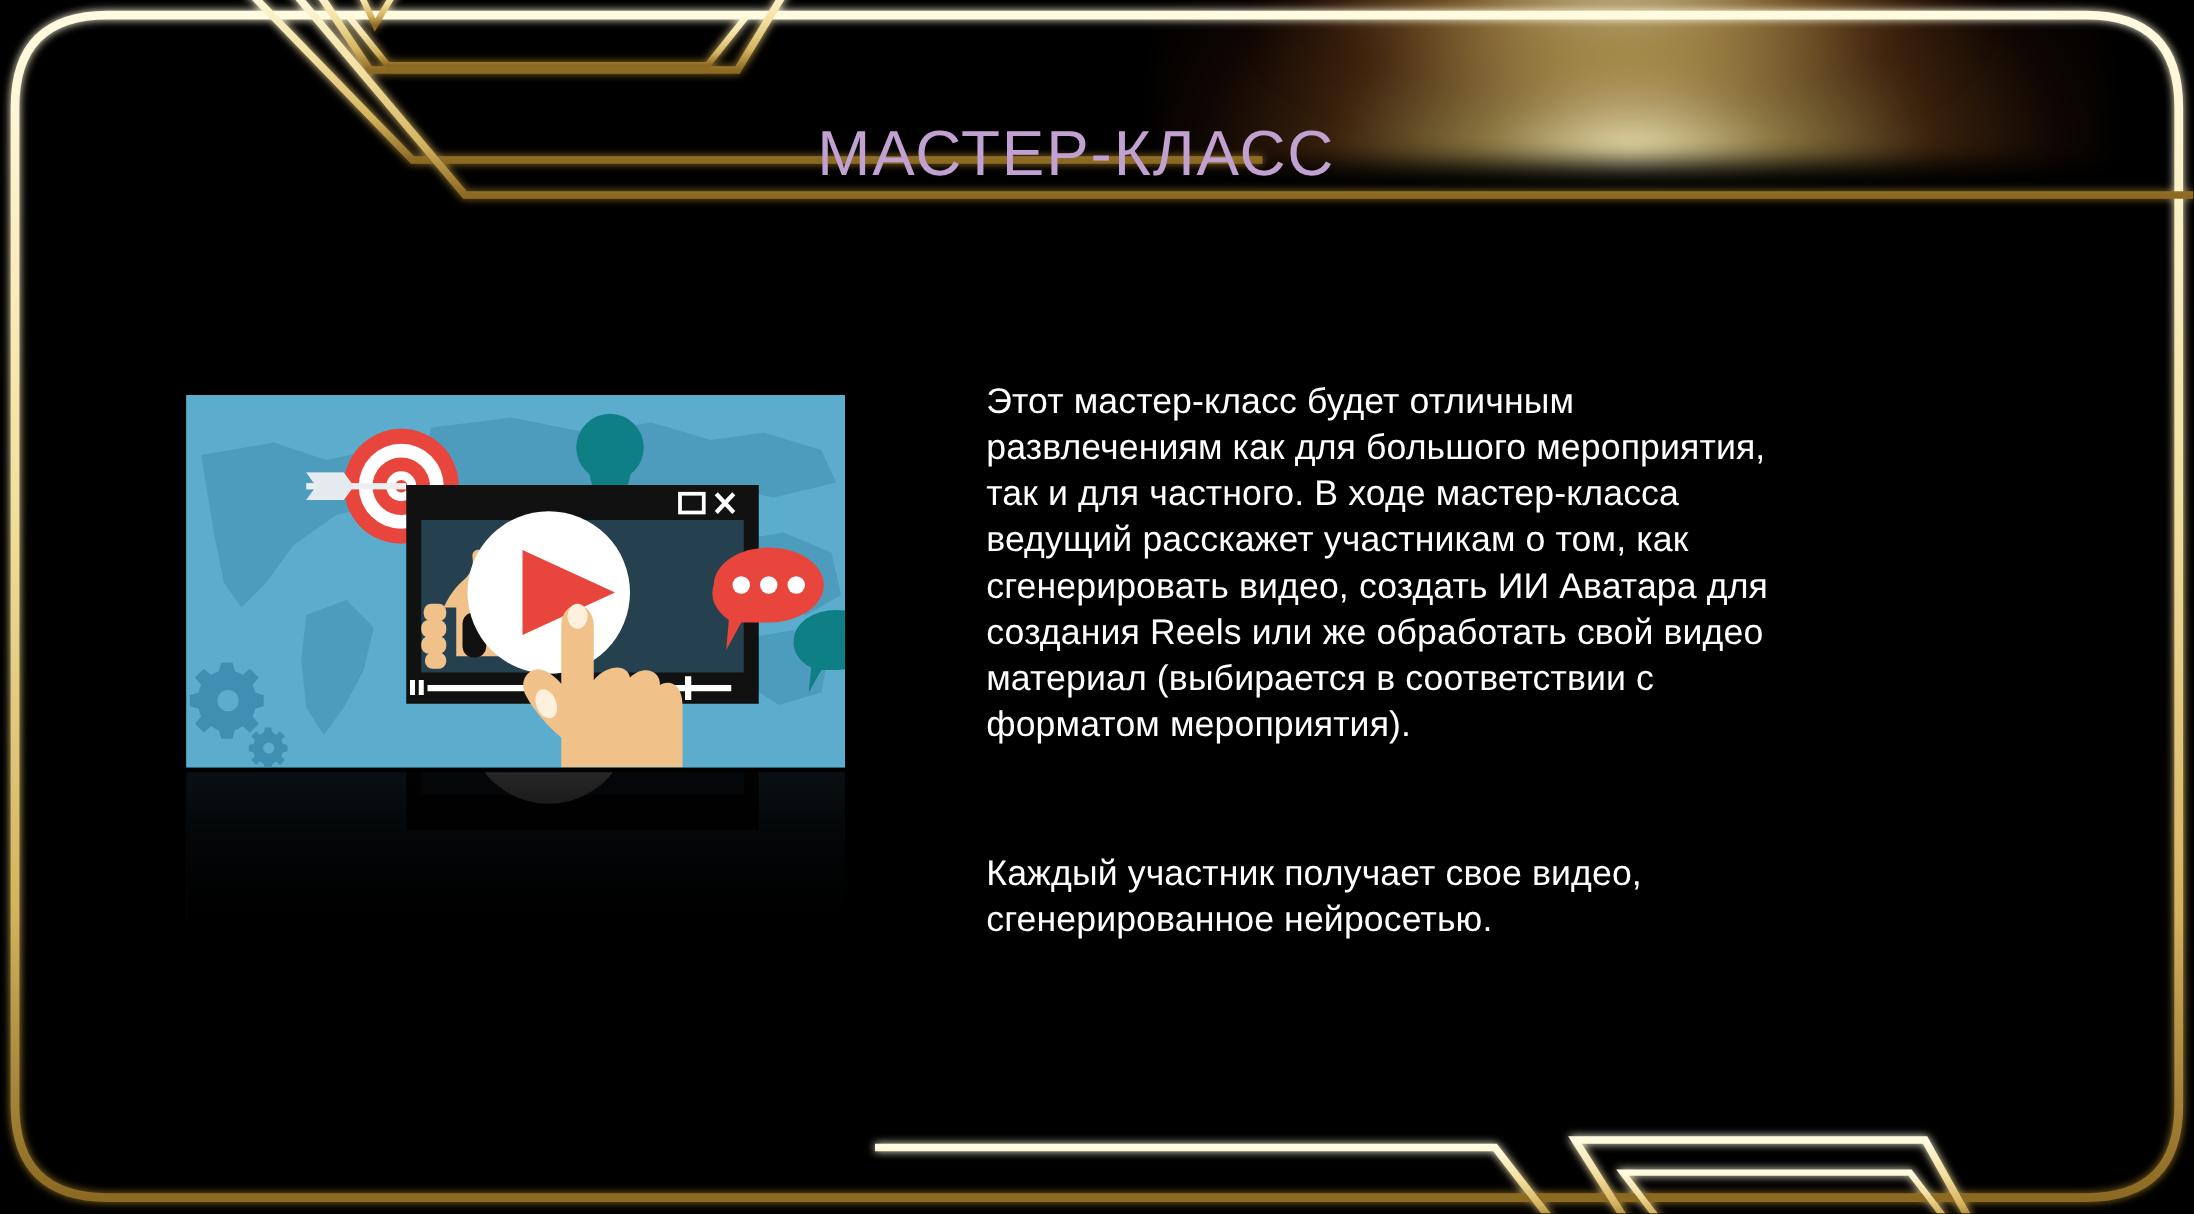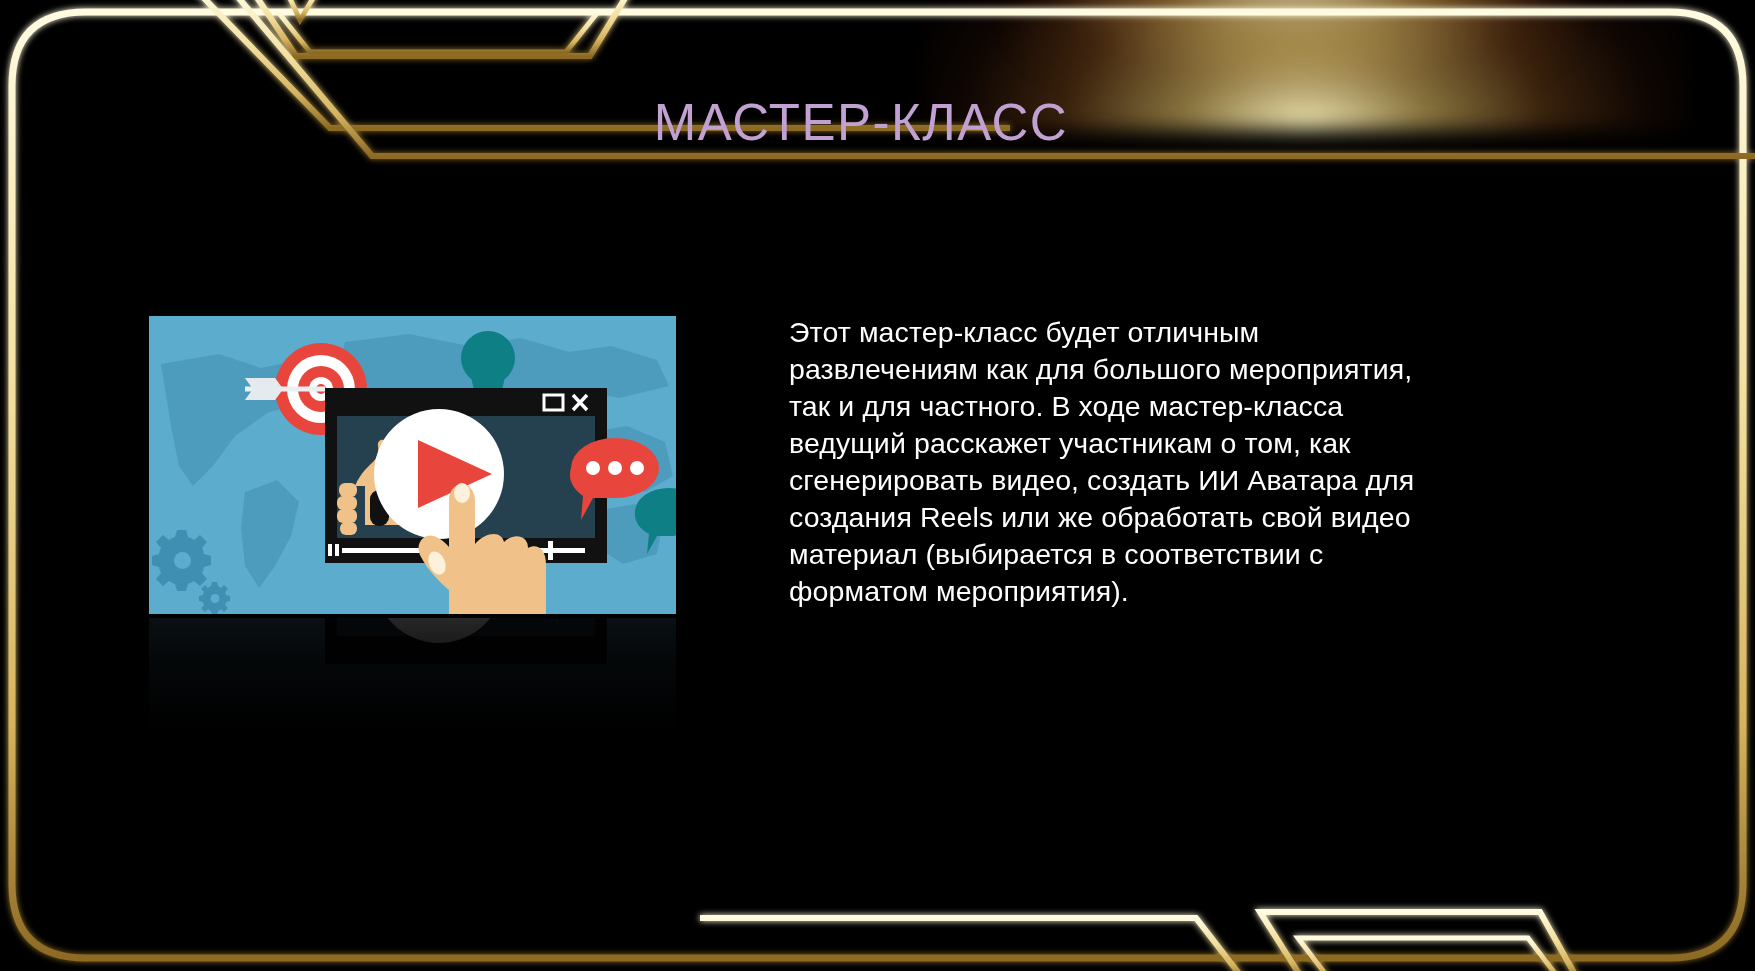--- a/index.html
+++ b/index.html
@@ -133,21 +133,21 @@
        rgba(0,0,0,0.45) 0%,
        rgba(0,0,0,0.80) 45%,
        rgba(0,0,0,0.97) 85%,
        #000 100%);
   }
 
   
   .copy {
     position: absolute;
     left: 789px;
-    top: 314px;
+    top: 303px;
     width: 730px;
     z-index: 10;
   }
   .para {
     color: #ffffff;
     font-family: "Liberation Sans", sans-serif;
     font-size: 28.5px;
     line-height: 37px;
     font-weight: 400;
     letter-spacing: 0.1px;
@@ -345,15 +345,17 @@
 
   <div class="copy">
     <p class="para">Этот мастер-класс будет отличным
 развлечениям как для большого  мероприятия,
 так и для частного. В ходе  мастер-класса
 ведущий расскажет  участникам о том, как
 сгенерировать видео,  создать ИИ Аватара для
 создания Reels или  же обработать свой видео
 материал  (выбирается в соответствии с
 форматом  мероприятия).</p>
+    <p class="para para-2">Каждый участник получает свое видео,
+сгенерированное нейросетью.</p>
   </div>
 
 </div>
 
 </body></html>

